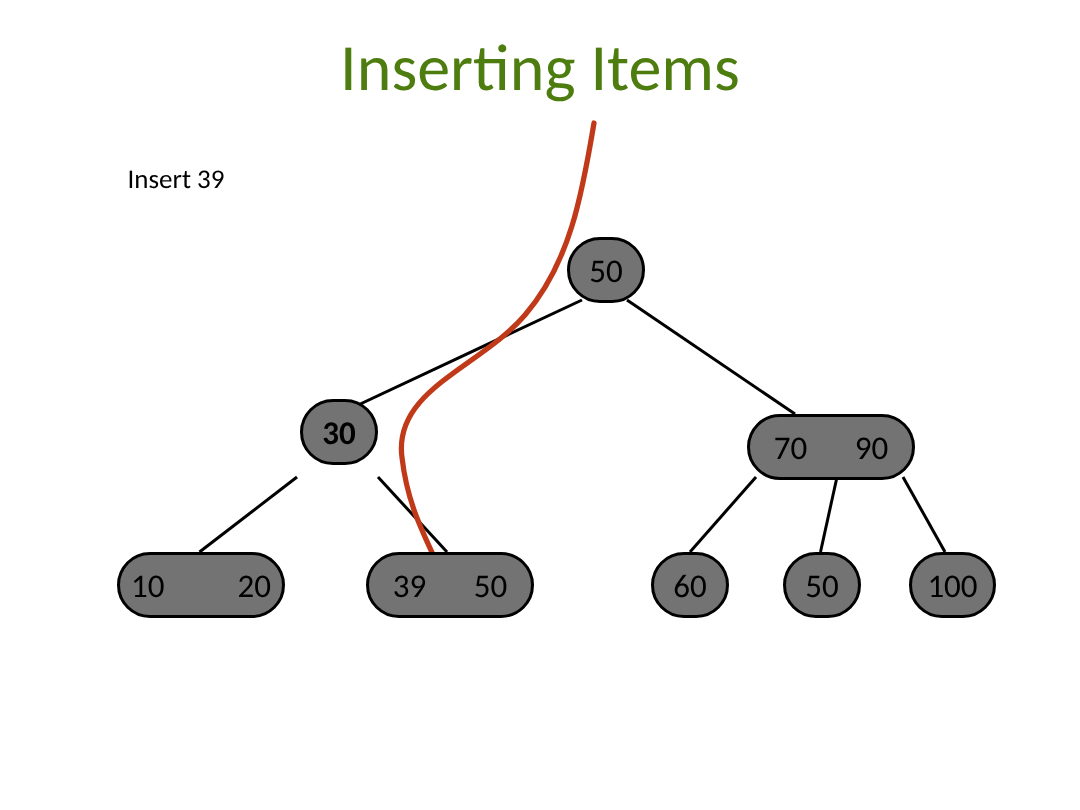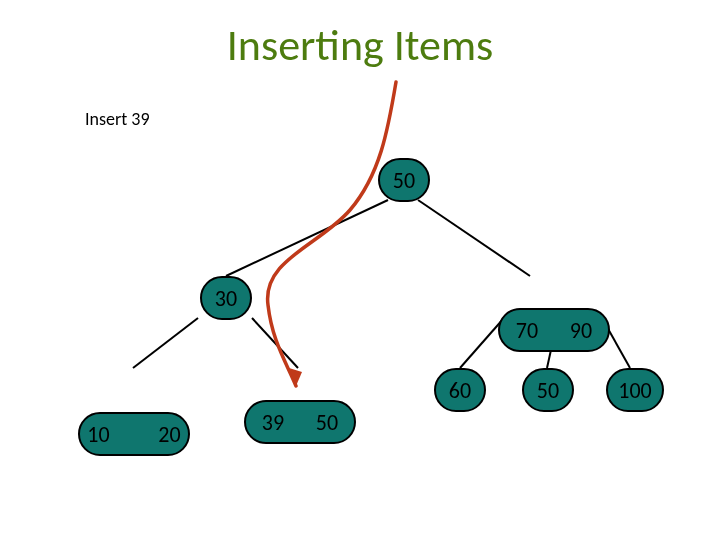--- a/index.html
+++ b/index.html
@@ -24,29 +24,29 @@
     left: 56px;
     top: 108px;
     font-size: 18px;
     color: #000;
     margin-left: 29px;
   }
   .node {
     position: absolute;
     border: 2.5px solid #000;
     border-radius: 24px;
-    background: #0f766e;
+    background: #737373;
     display: flex;
     align-items: center;
     justify-content: flex-start;
     font-size: 22px;
     height: 44px;
   }
   .node.single { width: 52px; }
-  .node.double { width: 112px; margin-top: 32px; }
+  .node.double { width: 112px; }
   .node span { flex: 1; text-align: center; }
   .bold { font-weight: 400; }
   svg.overlay {
     position: absolute;
     left: 0; top: 0;
     width: 720px; height: 540px;
     pointer-events: none;
   }
 </style>
 </head>
@@ -68,30 +68,30 @@
 
 <svg class="overlay">
   <path d="M 396 82 C 388 130 380 175 350 210 C 320 245 262 260 268 305 C 272 340 285 360 296 386" stroke="#c03a1a" stroke-width="3.5" fill="none" stroke-linecap="round"></path>
   <polygon points="296,386 289,368 302,372" fill="#c03a1a"></polygon>
 </svg>
 
 <div class="node single" style="left:378px; top:158px;">
   <span>50</span>
 </div>
 
-<div class="node single" style="left:200px; top:276px;">
+<div class="node single" style="left:200px; top:266px;font-weight:bold;">
   <span>30</span>
 </div>
 
 <div class="node double" style="left:498px; top:276px;">
   <span>70</span>
   <span>90</span>
 </div>
 
-<div class="node double" style="left:78px; top:380px;gap:34px;">
+<div class="node double" style="left:78px; top:368px;gap:34px;">
   <span>10</span>
   <span>20</span>
 </div>
 
 <div class="node double" style="left:244px; top:368px;">
   <span class="bold">39</span>
   <span>50</span>
 </div>
 
 <div class="node single" style="left:434px; top:368px;">

